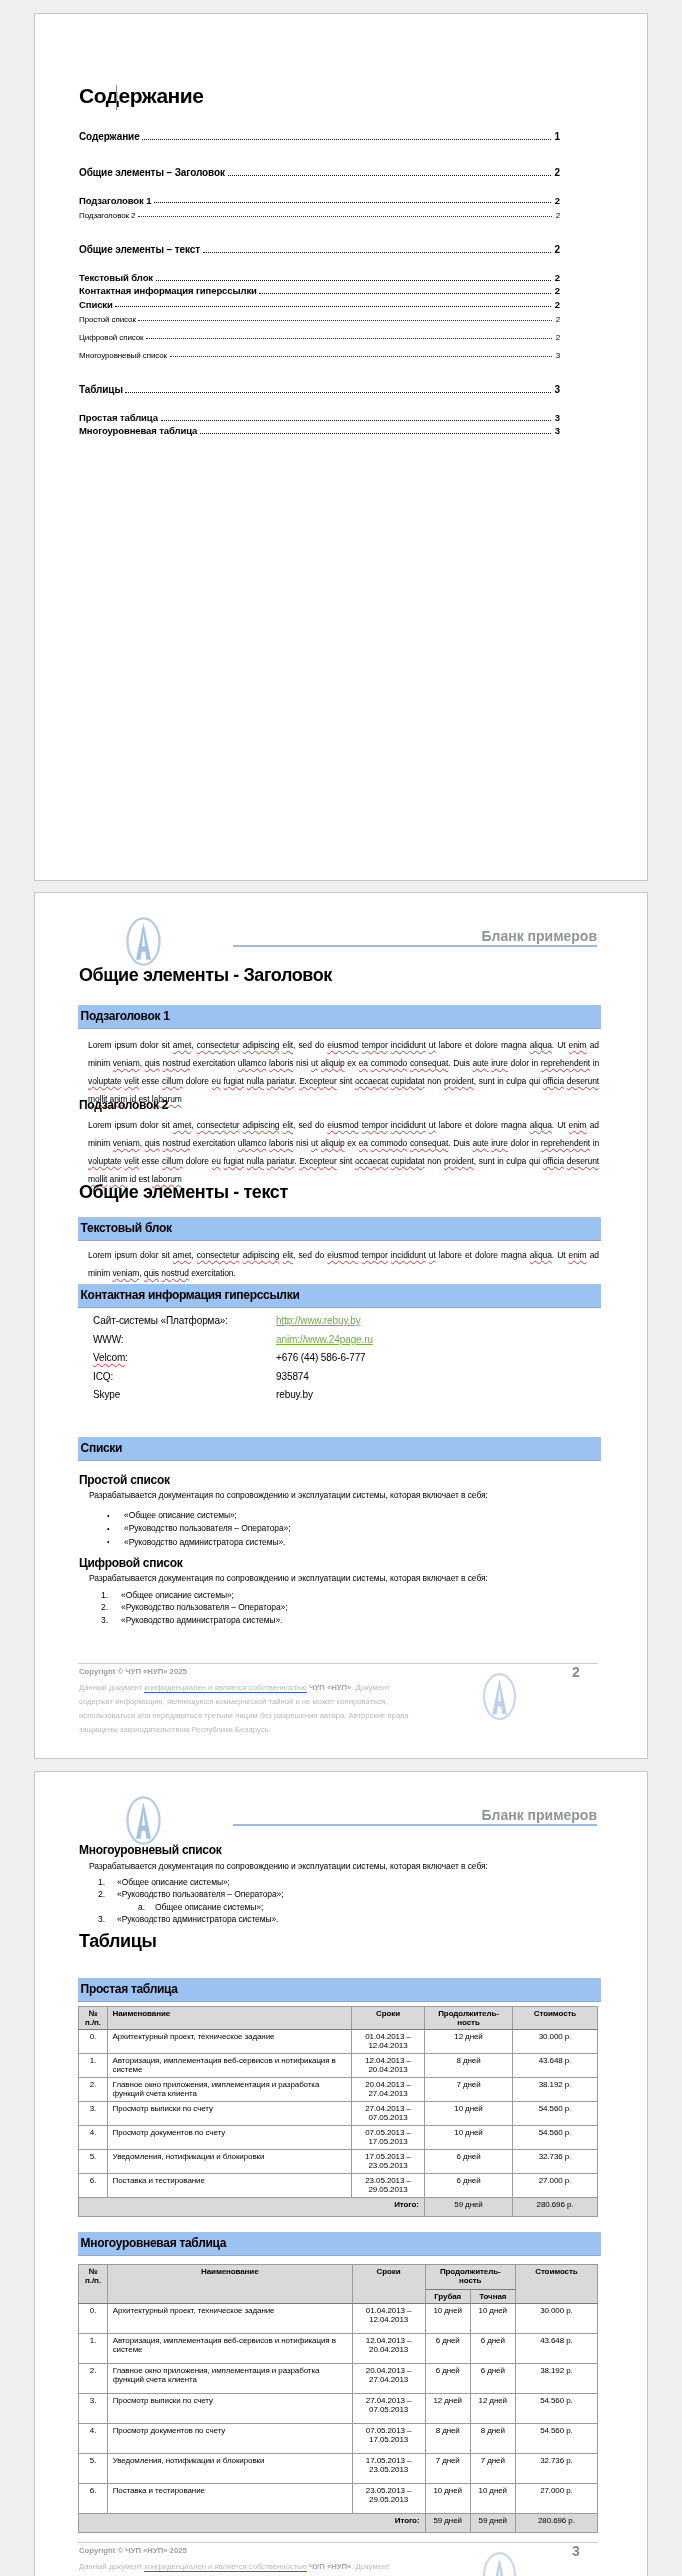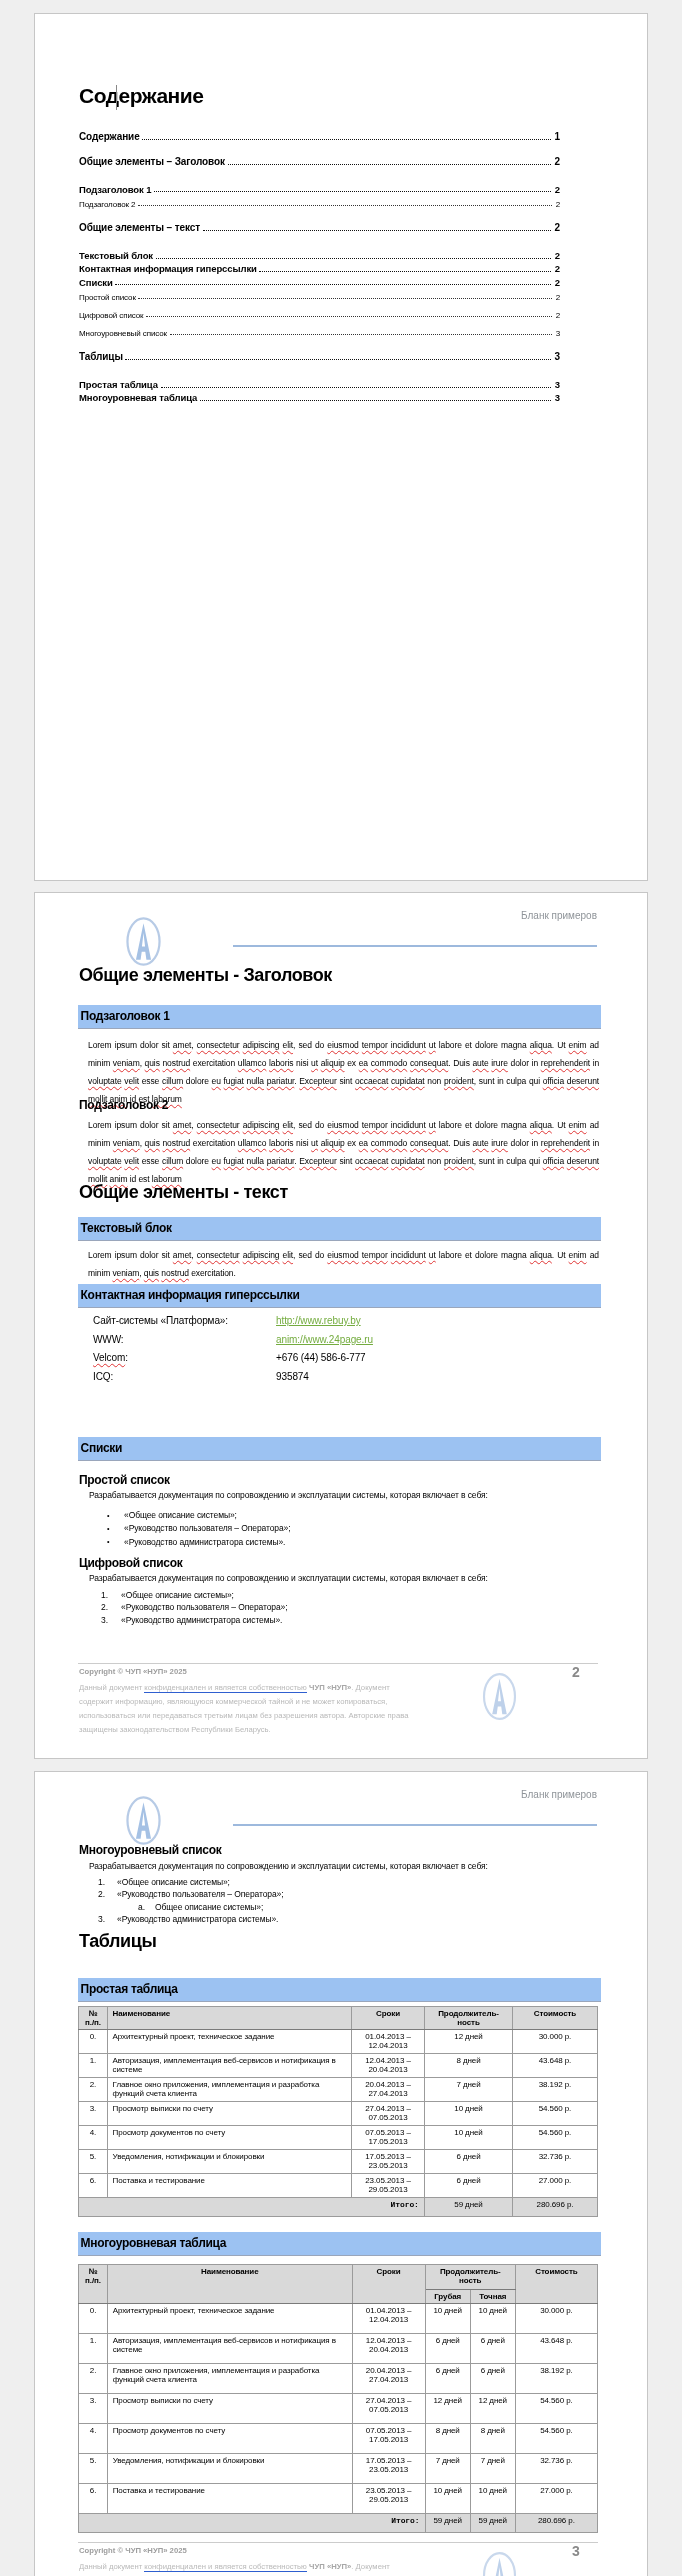--- a/index.html
+++ b/index.html
@@ -19,32 +19,32 @@
   #page3{top:1771px;height:868px;}
 
   
   .doc-title{position:absolute;left:44px;top:70px;font-size:21px;font-weight:bold;letter-spacing:-0.5px;}
   .caret{position:absolute;left:81px;top:71px;width:0.5px;height:25px;background:#888;}
   .toc{position:absolute;left:44px;top:115px;width:481px;}
   .toc-row{display:flex;align-items:flex-end;}
   .toc-row .t-lbl{white-space:nowrap;}
   .toc-row .t-dots{flex:1;margin:0 1.5px 2.1px 2.6px;border-bottom:1px dotted #111;}
   .toc-row .t-num{padding-left:2.1px;}
-  .toc-row.lvl1{font-size:10px;font-weight:bold;height:13.4px;margin-top:11px;}
+  .toc-row.lvl1{font-size:10px;font-weight:bold;height:13.4px;margin-top:22px;}
   .toc-row.lvl2{font-size:9.5px;font-weight:bold;height:13.4px;margin-top:0;}
   .toc-row.lvl1 + .toc-row.lvl2{margin-top:14.4px;}
   .toc-row.lvl3{font-size:8px;font-weight:normal;height:13px;margin-top:5.2px;}
   .toc-row.lvl2 + .toc-row.lvl3{margin-top:1px;}
   .toc-row.lvl3 .t-dots{border-bottom:0.5px dotted #333;margin-bottom:2.6px;}
   .toc-row:first-child{margin-top:0;}
 
   
   .ph-logo{position:absolute;left:84px;top:24px;width:49px;height:49px;}
   .f-logo{position:absolute;left:443px;top:779px;width:43px;height:49px;}
-  .ph-tagline{position:absolute;top:17px;right:50px;color:#8f9499;font-size:10px;letter-spacing:0;}
+  .ph-tagline{position:absolute;top:35px;right:50px;color:#8f9499;font-size:14px;letter-spacing:0;font-weight:bold;}
   .ph-line{position:absolute;top:52px;left:198px;right:50px;height:1.5px;background:#9db9dd;}
 
   
   .h1{position:absolute;left:44px;font-size:18px;font-weight:bold;letter-spacing:-0.4px;white-space:nowrap;}
   .banner{
     position:absolute;left:43px;width:520px;height:18.5px;
     background:#9cc2f2;border-bottom:1px solid #9aa6bb;
     font-size:12px;font-weight:bold;padding:4.1px 0 0 2.6px;letter-spacing:-0.3px;
   }
   .subhead{position:absolute;left:44px;font-size:12px;font-weight:bold;letter-spacing:-0.3px;}
@@ -80,21 +80,21 @@
     font-size:8px;border:1px solid #7a7a7a;
   }
   table.doc th,table.doc td{
     border:0.5px solid #9b9b9b;vertical-align:top;text-align:center;
     padding:2.1px 3.1px;box-sizing:border-box;overflow:hidden;
   }
   table.doc thead th{background:#d9d9d9;border-bottom:1px solid #7a7a7a;font-weight:bold;}
   table.doc thead tr.sub th{border-top:0.5px solid #7a7a7a;}
   table.doc td.name{text-align:left;padding-left:4.6px;}
   table.doc tr.total td{background:#d9d9d9;border-top:1px solid #7a7a7a;}
-  table.doc tr.total td.t-lbl{text-align:right;font-weight:bold;padding-right:5.2px;font-family:Liberation Mono, monospace;}
+  table.doc tr.total td.t-lbl{text-align:right;font-weight:bold;padding-right:5.2px;}
 
   
   .f-rule{position:absolute;left:43px;right:49px;top:770px;border-top:0.5px solid #cccccc;}
   .f-copy{position:absolute;left:44px;top:774px;font-size:7.7px;font-weight:bold;color:#9e9e9e;letter-spacing:0;}
   .f-text{position:absolute;left:44px;top:788px;width:334px;font-size:7.7px;line-height:14px;color:#b9b9b9;letter-spacing:0;}
   .f-text b{color:#a7a7a7;}
   .f-num{position:absolute;left:537px;top:771px;font-size:14px;font-weight:bold;color:#8a8a8a;}
   .logo-light ellipse{stroke:#c9d8ec;}
   .logo-light path{fill:#bed1ea;}
 </style>
@@ -208,20 +208,24 @@
         <span class="c-lbl">WWW:</span>
         <a class="c-val link">anim://www.24page.ru</a>
       </div>
       <div class="c-row">
         <span class="c-lbl"><span class="sp">Velcom</span>:</span>
         <span class="c-val">+676 (44) 586-6-777</span>
       </div>
       <div class="c-row">
         <span class="c-lbl">ICQ:</span>
         <span class="c-val">935874</span>
+      </div>
+      <div class="c-row">
+        <span class="c-lbl">Skype</span>
+        <span class="c-val">rebuy.by</span>
       </div>
     </div>
 
   <div class="banner" style="top:544px;">Списки</div>
   <div class="subhead" style="top:580px;">Простой список</div>
   <div class="intro" style="top:597px;">Разрабатывается документация по сопровождению и эксплуатации системы, которая включает в себя:</div>
   <div class="list" id="bullets" style="top:617px;">
       <div class="li"><span class="mk">•</span><span>«Общее описание системы»;</span></div>
       <div class="li"><span class="mk">•</span><span>«Руководство пользователя – Оператора»;</span></div>
       <div class="li"><span class="mk">•</span><span>«Руководство администратора системы».</span></div>

